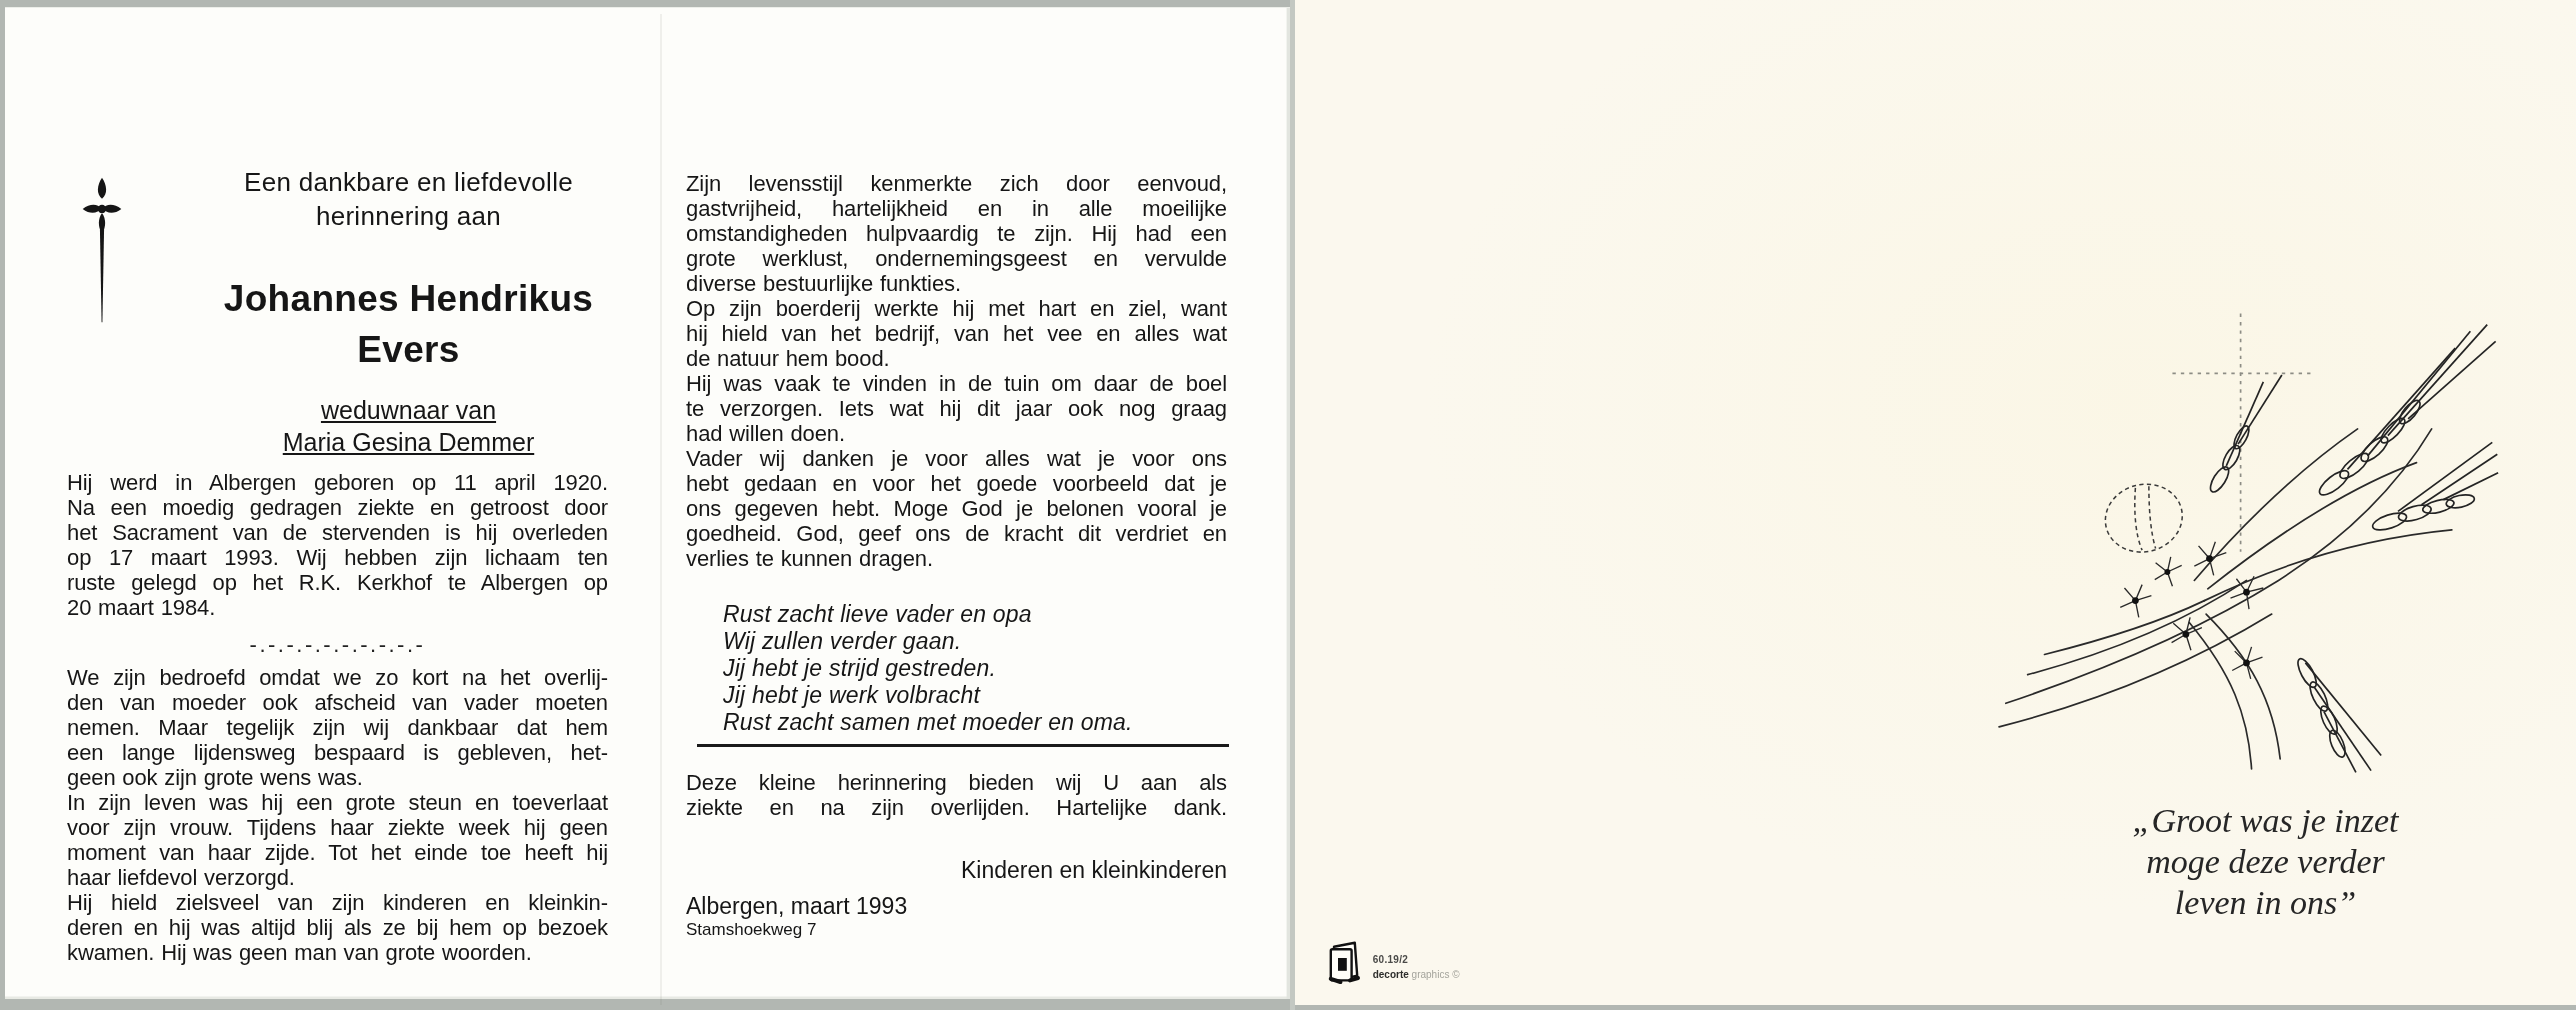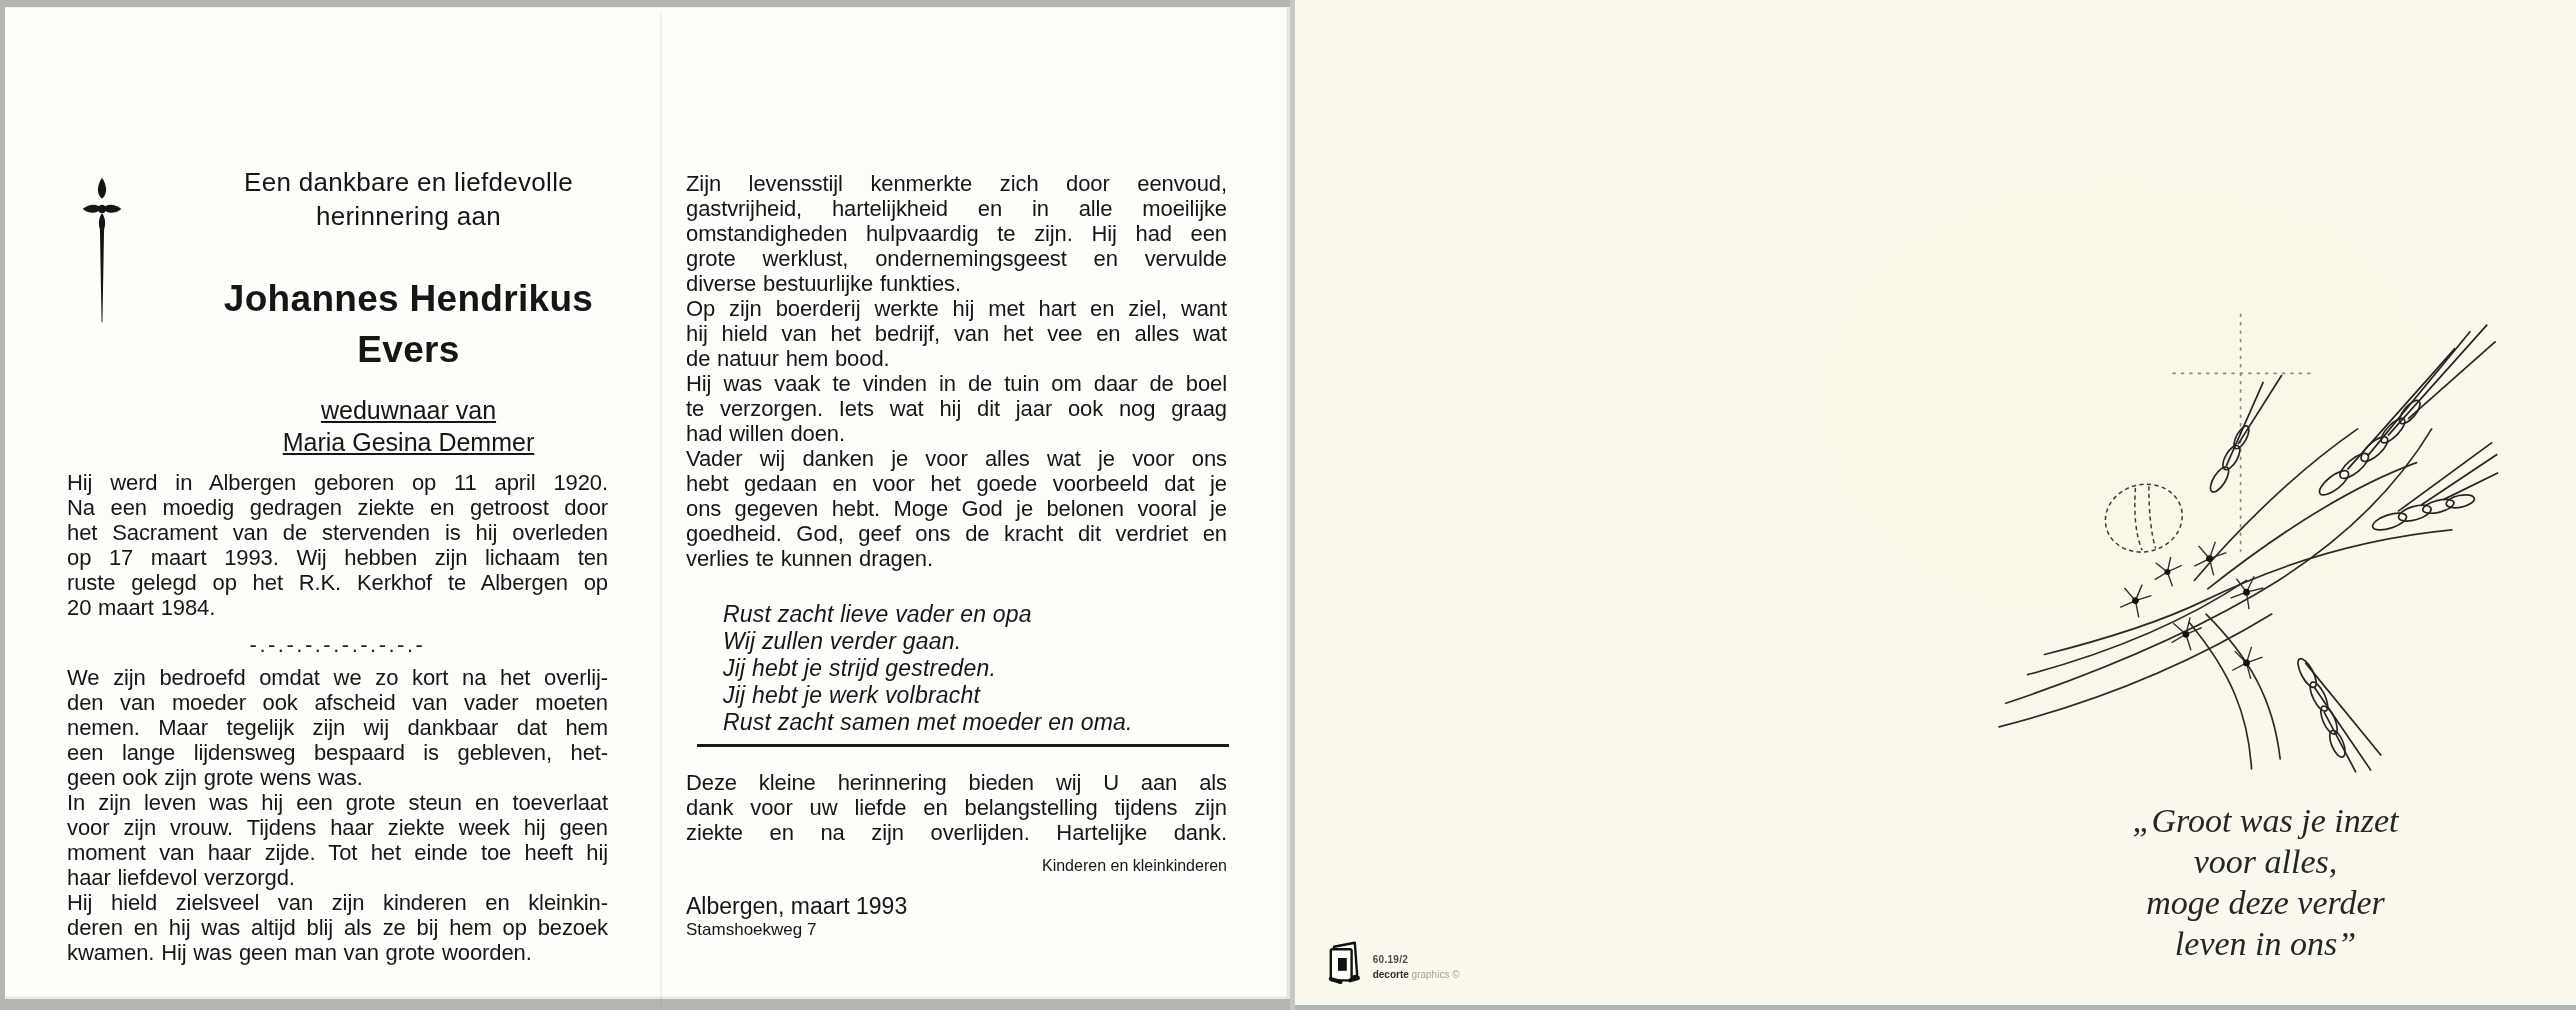--- a/index.html
+++ b/index.html
@@ -44,21 +44,21 @@
         font-size:22px;letter-spacing:2.5px;color:#222;}
   .p-grief{left:67px;top:665px;width:541px;}
 
   
   .p-life{left:686px;top:171px;width:541px;}
   .poem{position:absolute;left:723px;top:601px;width:505px;
         font-size:23px;line-height:27px;font-style:italic;letter-spacing:0.2px;}
   .rule{position:absolute;left:697px;top:744px;width:532px;height:2.5px;background:#1a1a1a;}
   .p-thanks{left:686px;top:770px;width:541px;}
   .signature{position:absolute;left:686px;top:857px;width:541px;text-align:right;
-        font-size:16px;}
+        font-size:23px;}
   .place{position:absolute;left:686px;top:893px;font-size:23px;}
   .address{position:absolute;left:686px;top:920px;font-size:17px;}
 
   
   .line{white-space:nowrap;}
   .line.just{text-align:justify;text-align-last:justify;white-space:normal;}
 
   
   .art{position:absolute;left:1994px;top:301px;width:505px;height:473px;}
   .quote{position:absolute;left:2011px;top:800px;width:509px;
@@ -161,21 +161,20 @@
       <div class="line">Wij zullen verder gaan.</div>
       <div class="line">Jij hebt je strijd gestreden.</div>
       <div class="line">Jij hebt je werk volbracht</div>
       <div class="line">Rust zacht samen met moeder en oma.</div>
     </div>
 
   <div class="rule"></div>
 
   <div class="para p-thanks">
       <div class="line just">Deze kleine herinnering bieden wij U aan als</div>
-      <div class="line just">dank voor uw liefde en belangstelling tijdens zijn</div>
       <div class="line just">ziekte en na zijn overlijden. Hartelijke dank.</div>
     </div>
 
   <div class="signature">Kinderen en kleinkinderen</div>
 
   <div class="place">Albergen, maart 1993</div>
 
   <div class="address">Stamshoekweg 7</div>
 
   <svg class="art" viewBox="0 0 600 562" aria-hidden="true">
@@ -266,21 +265,20 @@
         </g>
       <g transform="translate(206,322)">
           <path d="M0 0 L17 -8 M0 0 L4 -18 M0 0 L-14 -11 M0 0 L-15 9 M0 0 L6 17"></path>
           <circle r="3.5" fill="#111" stroke="none"></circle>
         </g>
     </g>
   </svg>
 
   <div class="quote">
       <div class="line">„Groot was je inzet</div>
-      <div class="line">voor alles,</div>
       <div class="line">moge deze verder</div>
       <div class="line">leven in ons”</div>
     </div>
 
   <div class="printer-mark">
     <svg viewBox="0 0 50 54" aria-hidden="true">
       <path d="M10 8 L36 3 L39 44 L13 50 Z" fill="#fffef8" stroke="#111" stroke-width="3" stroke-linejoin="round"></path>
       <rect x="6" y="11" width="26" height="39" rx="2" fill="#fffef8" stroke="#111" stroke-width="3"></rect>
       <rect x="15" y="22" width="11" height="16" fill="#111"></rect>
       <path d="M6 48 L18 52" stroke="#111" stroke-width="5" stroke-linecap="round"></path>

